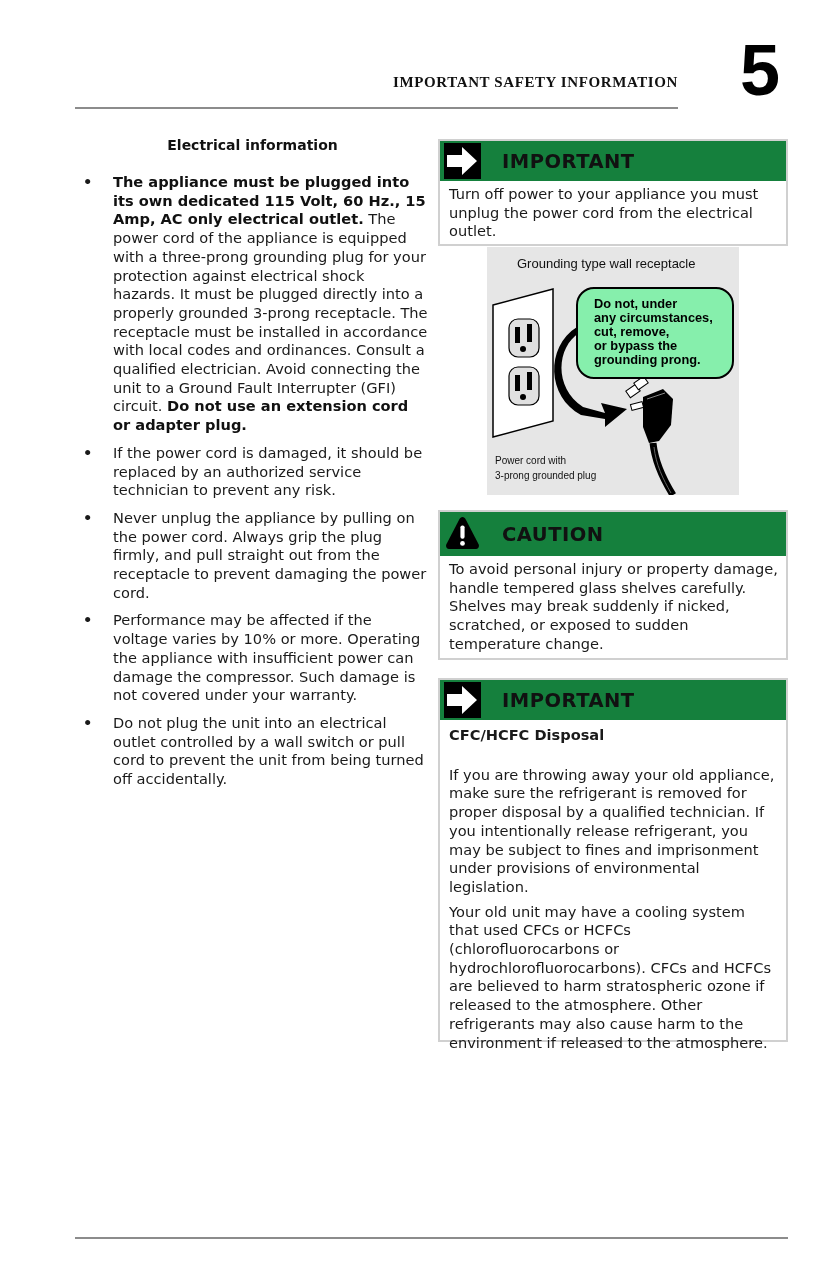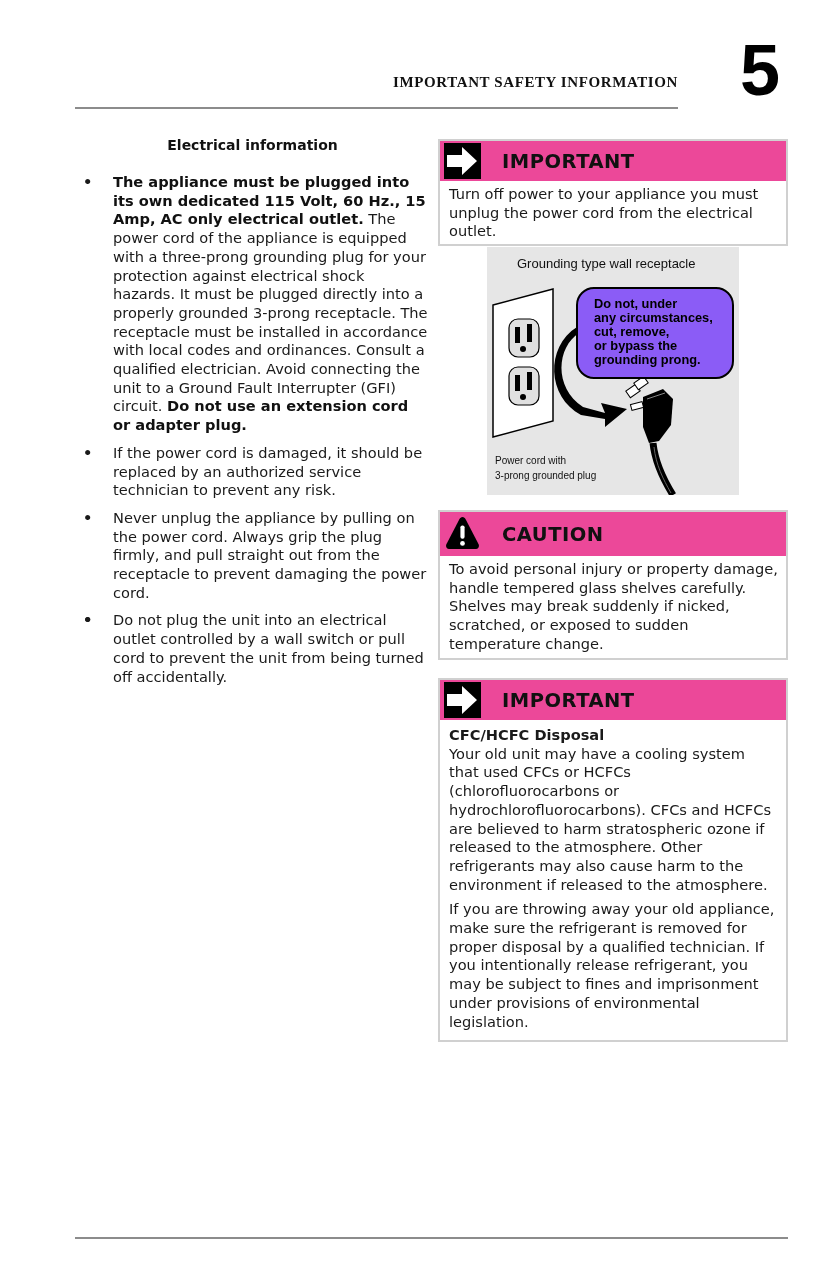--- a/index.html
+++ b/index.html
@@ -72,21 +72,21 @@
 
     
     .notice-box {
       position: absolute;
       left: 438px; width: 350px;
       border: 2px solid #d0d0d0;
       background: #fff;
     }
     .notice-header {
       height: 40px;
-      background: #ec4899;
+      background: #15803d;
       position: relative;
     }
     .notice-icon {
       position: absolute;
       left: 4px; top: 2px;
       width: 37px; height: 36px;
     }
     .notice-title {
       position: absolute;
       left: 62px; top: 9px;
@@ -98,21 +98,21 @@
     }
     .notice-body {
       padding: 4px 8px 16px 9px;
       font-size: 14.6px;
       line-height: 18.7px;
       color: #1a1a1a;
     }
     .notice-sub {
       font-weight: bold;
       font-size: 14.6px;
-      margin-bottom: 0;
+      margin-bottom: 21px;
       margin-top: 2px;
     }
     .notice-para { margin-bottom: 6px; }
     .notice-para:last-child { margin-bottom: 0; }
 
     
     .illustration {
       position: absolute;
       left: 487px; top: 247px;
       width: 252px; height: 248px;
@@ -133,21 +133,21 @@
       font-size: 10px;
       line-height: 15px;
       color: #111;
     }
     .callout {
       position: absolute;
       left: 89px; top: 40px;
       width: 158px; height: 92px;
       border: 2px solid #000;
       border-radius: 18px;
-      background: #8b5cf6;
+      background: #86efac;
       padding: 8px 0 0 16px;
       font-family: "Liberation Sans", sans-serif;
       font-weight: bold;
       font-size: 12.8px;
       line-height: 14px;
       color: #000;
     }
     .illus-svg { position: absolute; left: 0; top: 0; }
   </style>
 </head>
@@ -169,20 +169,21 @@
     <li class="bullet-item">
       <span class="bullet-dot">•</span>
       <span>If the power cord is damaged, it should be replaced by an authorized service technician to prevent any risk.</span>
     </li>
     <li class="bullet-item">
       <span class="bullet-dot">•</span>
       <span>Never unplug the appliance by pulling on the power cord. Always grip the plug firmly, and pull straight out from the receptacle to prevent damaging the power cord.</span>
     </li>
     <li class="bullet-item">
       <span class="bullet-dot">•</span>
+      <span>Performance may be affected if the voltage varies by 10% or more. Operating the appliance with insufficient power can damage the compressor. Such damage is not covered under your warranty.</span>
     </li>
     <li class="bullet-item">
       <span class="bullet-dot">•</span>
       <span>Do not plug the unit into an electrical outlet controlled by a wall switch or pull cord to prevent the unit from being turned off accidentally.</span>
     </li>
   </ul>
 </div>
 
 <div class="notice-box" style="top:139px; height:107px;">
   <div class="notice-header">
@@ -251,18 +252,18 @@
 <div class="notice-box" style="top:678px; height:364px;">
   <div class="notice-header">
     <svg class="notice-icon" viewBox="0 0 37 36">
       <rect x="0" y="0" width="37" height="36" fill="#000"></rect>
       <polygon points="3,12 18,12 18,4 33,18 18,32 18,24 3,24" fill="#fff"></polygon>
     </svg>
     <span class="notice-title">IMPORTANT</span>
   </div>
   <div class="notice-body">
     <div class="notice-sub">CFC/HCFC Disposal</div>
+    <div class="notice-para">If you are throwing away your old appliance, make sure the refrigerant is removed for proper disposal by a qualified technician. If you intentionally release refrigerant, you may be subject to fines and imprisonment under provisions of environmental legislation.</div>
     <div class="notice-para">Your old unit may have a cooling system that used CFCs or HCFCs (chlorofluorocarbons or hydrochlorofluorocarbons). CFCs and HCFCs are believed to harm stratospheric ozone if released to the atmosphere. Other refrigerants may also cause harm to the environment if released to the atmosphere.</div>
-    <div class="notice-para">If you are throwing away your old appliance, make sure the refrigerant is removed for proper disposal by a qualified technician. If you intentionally release refrigerant, you may be subject to fines and imprisonment under provisions of environmental legislation.</div>
   </div>
 </div>
 
 <div class="footer-rule"></div>
 
 </body></html>

